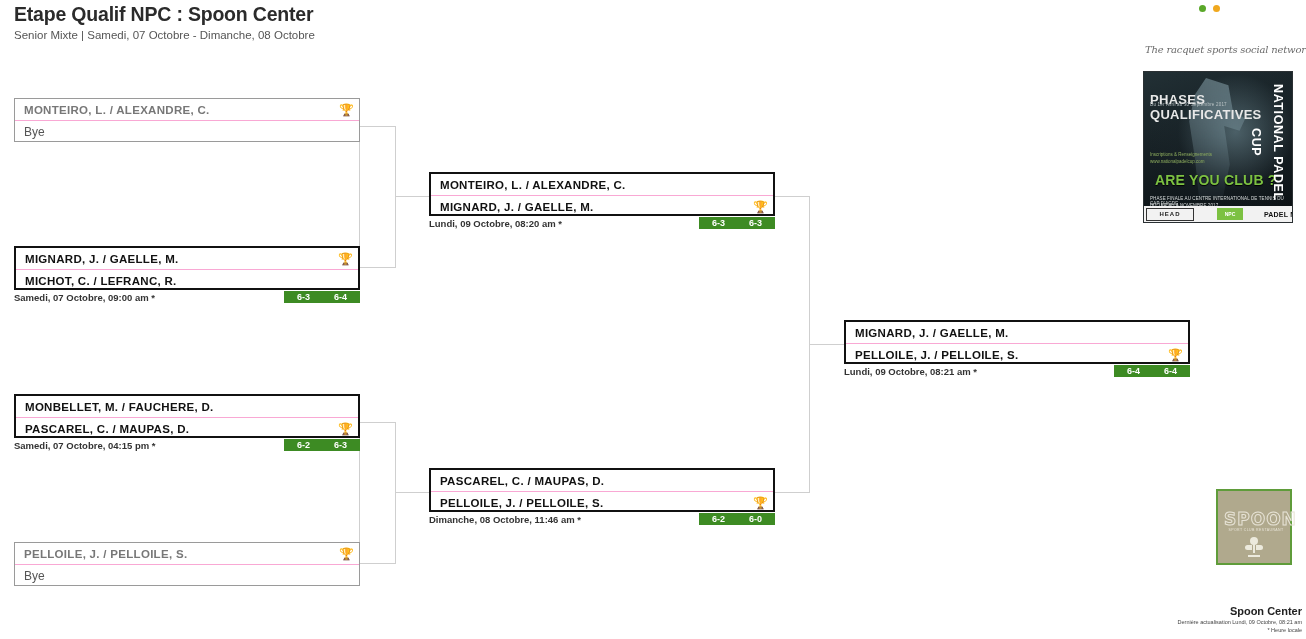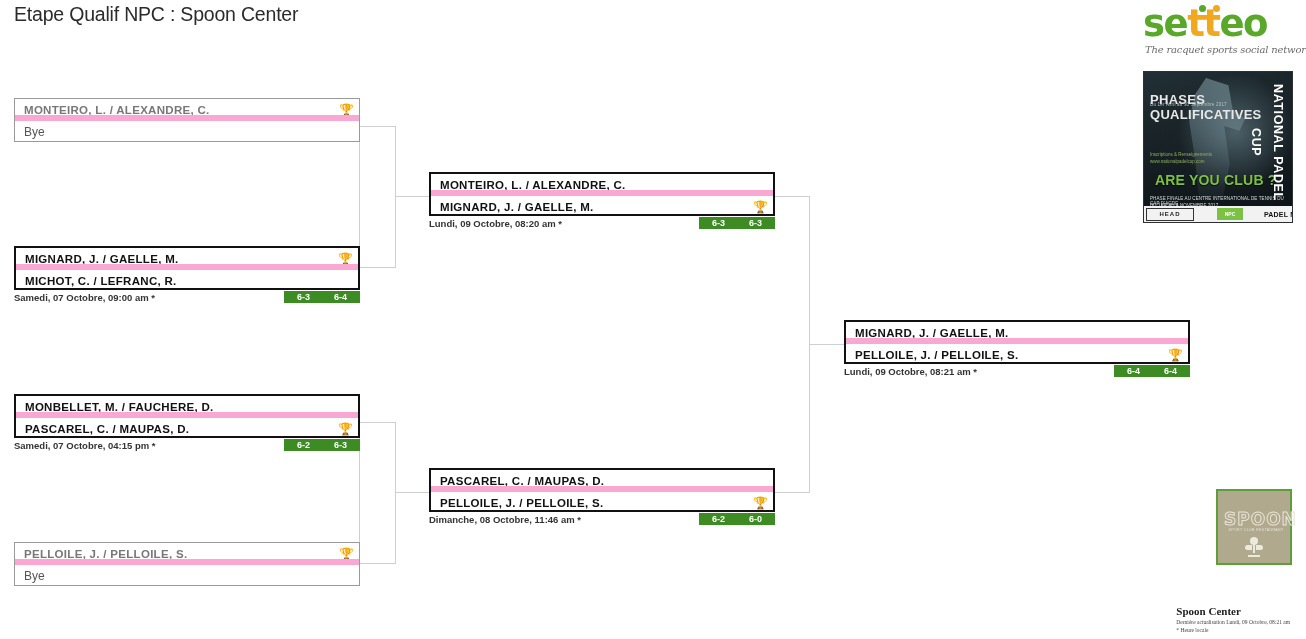--- a/index.html
+++ b/index.html
@@ -10,21 +10,21 @@
     width: 1306px; height: 639px;
     position: relative;
     font-family: "Liberation Sans", sans-serif;
     color: #333;
     overflow: hidden;
   }
 
   
   #header { position: absolute; left: 14px; top: 2px; }
   #tournament-title {
-    font-size: 19.5px; font-weight: normal; color: #2b2b2b;
+    font-size: 19.5px; font-weight: bold; color: #2b2b2b;
     letter-spacing: -0.2px; line-height: 24px;
   }
   #tournament-subtitle {
     font-size: 11.5px; color: #555; line-height: 16px; margin-top: 1px;
   }
 
   
   #bracket { position: absolute; left: 0; top: 0; width: 1120px; height: 639px; }
 
   .match { position: absolute; }
@@ -42,21 +42,21 @@
     line-height: 22px;
     box-sizing: border-box;
     padding: 0 24px 0 9px;
     font-size: 11.5px;
     font-weight: bold;
     color: #111;
     letter-spacing: 0.3px;
     white-space: nowrap;
     overflow: hidden;
   }
-  .team.top { border-bottom: 6px solid #f9a8d4; }
+  .team.top { border-bottom: 1px solid #f9a8d4; }
   .match.bye .team { font-weight: bold; color: #777; }
   .match.bye .team.bottom { font-weight: normal; color: #555; letter-spacing: 0; font-size: 12px; }
 
   .trophy {
     position: absolute;
     right: 6px; top: 0;
     width: 14px; height: 22px;
     line-height: 22px;
     text-align: center;
     font-size: 12px;
@@ -240,33 +240,33 @@
   }
   .spoon-emblem .wing-l { left: 0; border-radius: 6px 0 0 6px; }
   .spoon-emblem .wing-r { right: 0; border-radius: 0 6px 6px 0; }
   .spoon-emblem .base {
     position: absolute; left: 3px; bottom: 0;
     width: 12px; height: 2px; background: #eceadd;
   }
 
   
   #footer {
-    position: absolute; right: 16px; bottom: 5px;
-    text-align: left;
-    font-family: Liberation Serif, serif;
+    position: absolute; right: 4px; bottom: 5px;
+    text-align: right;
   }
   #footer-title { font-size: 11px; font-weight: bold; color: #222; line-height: 14px; }
   #footer-updated { font-size: 5.5px; color: #444; line-height: 8px; }
   #footer-local { font-size: 5.5px; color: #444; line-height: 8px; }
 </style>
 </head>
 <body>
 
 <div id="header">
   <div id="tournament-title">Etape Qualif NPC : Spoon Center</div>
+  <div id="tournament-subtitle">Senior Mixte | Samedi, 07 Octobre - Dimanche, 08 Octobre</div>
 </div>
 
 <div id="bracket">
 
   <div class="conn v" style="left:359px; top:126px; height:141px;"></div>
   <div class="conn h" style="left:359px; top:126px; width:37px;"></div>
   <div class="conn h" style="left:359px; top:267px; width:37px;"></div>
   <div class="conn v" style="left:395px; top:126px; height:141px;"></div>
   <div class="conn h" style="left:395px; top:196px; width:35px;"></div>
 
@@ -395,21 +395,20 @@
       <span class="match-date">Lundi, 09 Octobre, 08:21 am *</span>
       <span class="scores">
         <span class="score">6-4</span>
         <span class="score">6-4</span>
       </span>
     </div>
   </div>
 </div>
 
 <div id="setteo-logo">
-  <div class="setteo-word"><span>se</span><span class="tt">tt</span><span>eo</span></div>
   <div class="setteo-dot" style="left:56px; top:1px; background:#5aa829;"></div>
   <div class="setteo-dot" style="left:70px; top:1px; background:#f0a81e;"></div>
   <div class="setteo-tag">The racquet sports social network</div>
 </div>
 
 <div id="ad-banner">
   <div class="ad-bg"></div>
   <div class="ad-figure"></div>
   <div class="ad-topline">PHASES QUALIFICATIVES</div>
   <div class="ad-topsub">Du 1er Avril au 30 Septembre 2017</div>

